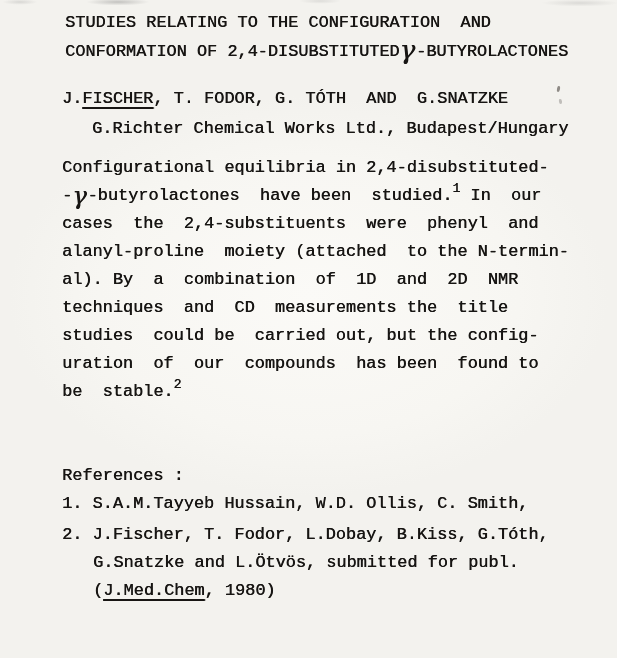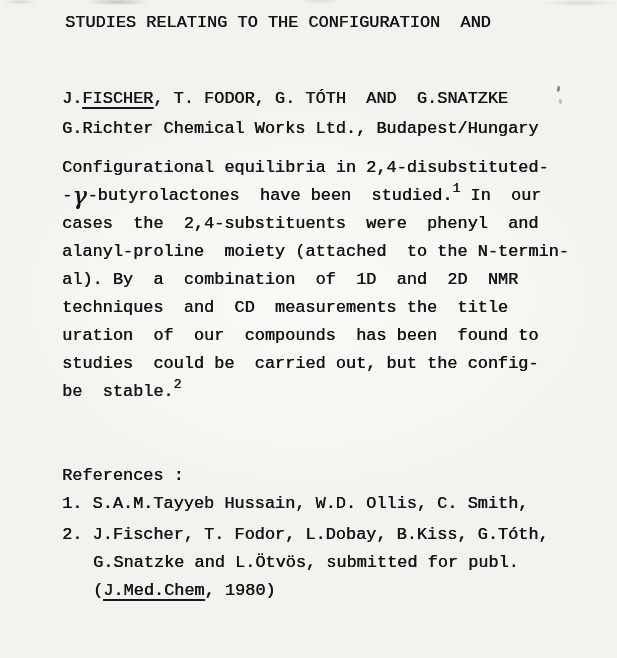--- a/index.html
+++ b/index.html
@@ -62,36 +62,37 @@
 </head>
 <body>
 
 <div class="page">
 
   <div class="speck speck-1"></div>
   <div class="speck speck-2"></div>
 
   <div class="block title" style="left:65px; top:8px;">
     <div class="line">STUDIES RELATING TO THE CONFIGURATION  AND</div>
+    <div class="line"><span>CONFORMATION OF 2,4-DISUBSTITUTED</span><span class="gamma">γ</span><span>-BUTYROLACTONES</span></div>
   </div>
 
   <div class="block" style="left:62px; top:84px;">
     <div class="line" style="line-height:30px;"><span>J.</span><span class="u">FISCHER</span><span>, T. FODOR, G. TÓTH  AND  G.SNATZKE</span></div>
-    <div class="line" style="line-height:30px;">G.Richter Chemical Works Ltd., Budapest/Hungary</div>
+    <div class="line" style="line-height:30px;margin-left:30px;">G.Richter Chemical Works Ltd., Budapest/Hungary</div>
   </div>
 
   <div class="block" style="left:62px; top:154px;">
     <div class="line">Configurational equilibria in 2,4-disubstituted-</div>
     <div class="line"><span>-</span><span class="gamma small">γ</span><span>-butyrolactones  have been  studied.</span><sup class="fn">1</sup><span> In  our</span></div>
     <div class="line">cases  the  2,4-substituents  were  phenyl  and</div>
     <div class="line">alanyl-proline  moiety (attached  to the N-termin-</div>
     <div class="line">al). By  a  combination  of  1D  and  2D  NMR</div>
     <div class="line">techniques  and  CD  measurements the  title</div>
+    <div class="line">studies  could be  carried out, but the config-</div>
     <div class="line">uration  of  our  compounds  has been  found to</div>
-    <div class="line">studies  could be  carried out, but the config-</div>
     <div class="line"><span>be  stable.</span><sup class="fn">2</sup></div>
   </div>
 
   <div class="block" style="left:62px; top:462px;">
     <div class="line">References :</div>
     <div>
       <div class="line">1. S.A.M.Tayyeb Hussain, W.D. Ollis, C. Smith,</div>
     </div>
     <div style="margin-top:3px;">
       <div class="line">2. J.Fischer, T. Fodor, L.Dobay, B.Kiss, G.Tóth,</div>

